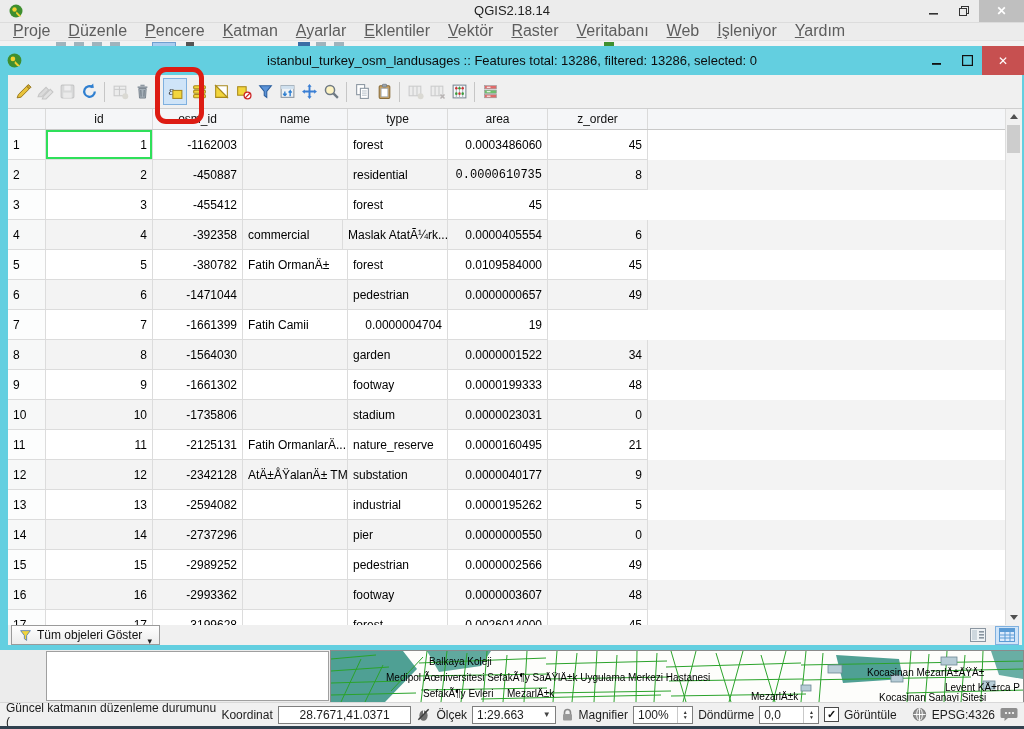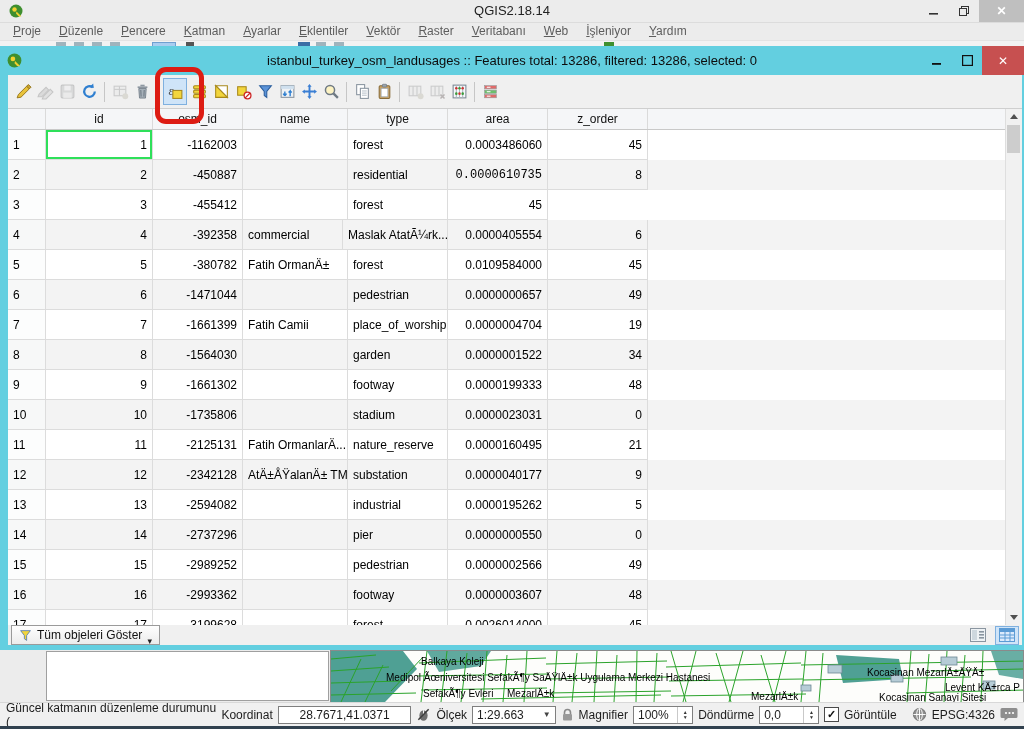--- a/index.html
+++ b/index.html
@@ -9,21 +9,21 @@
   
   .titlebar{position:absolute;left:0;top:0;width:1024px;height:22px;background:#ececec;border-bottom:1px solid #dcdcdc}
   .app-title{position:absolute;left:0;right:0;top:3px;text-align:center;font-size:13px;color:#222}
   .main-logo{position:absolute;left:8px;top:3px;width:16px;height:16px}
   .win-btns{position:absolute;right:0;top:0;height:22px;display:flex}
   .wb{width:30px;height:22px;display:flex;align-items:center;justify-content:center;color:#333}
   .wb svg{display:block}
   .wb.close{width:45px;background:#bfbfbf;color:#fff;font-weight:bold;font-size:12px}
 
   .menubar{position:absolute;left:0;top:22px;width:1024px;height:18px;display:flex;align-items:center;padding-left:4px}
-  .menu-item{display:inline-block;font-size:12px;color:#5d5d5d;padding:0 9px}
+  .menu-item{display:inline-block;font-size:16px;color:#5d5d5d;padding:0 9px}
   .menu-item::first-letter{text-decoration:underline}
 
   .clip-strip{position:absolute;left:0;top:40px;width:1024px;height:6px;background:#f2f2f2;border-top:1px solid #e3e3e3}
   .nub{position:absolute;top:1px;height:5px;background:#9fb4bd}
   .nub.blue{background:#a8cdf0;border:1px solid #6f9fd0;height:4px}
 
   
   .attr-window{position:absolute;left:0;top:46px;width:1024px;height:604px;background:#63cfe0}
   .attr-titlebar{position:relative;height:29px}
   .attr-title{position:absolute;left:0;right:0;top:7px;text-align:center;font-size:13px;color:#0d0d0d}
@@ -386,21 +386,20 @@
             <div class="t-cell" style="width: 105px;"></div>
             <div class="t-cell" style="width: 100px;">pedestrian</div>
             <div class="t-cell num" style="width: 100px;">0.0000000657</div>
             <div class="t-cell num" style="width: 100px;">49</div>
           </div>
           <div class="t-row">
             <div class="t-cell rownum" style="width: 38px;">7</div>
             <div class="t-cell num" style="width: 107px;">7</div>
             <div class="t-cell num" style="width: 90px;">-1661399</div>
             <div class="t-cell" style="width: 105px; text-align: right;">Fatih Camii</div>
-            <div class="t-cell" style="width: 100px;">place_of_worship</div>
             <div class="t-cell num" style="width: 100px; text-align: center;">0.0000004704</div>
             <div class="t-cell num" style="width: 100px;">19</div>
           </div>
           <div class="t-row alt">
             <div class="t-cell rownum" style="width: 38px;">8</div>
             <div class="t-cell num" style="width: 107px;">8</div>
             <div class="t-cell num" style="width: 90px;">-1564030</div>
             <div class="t-cell" style="width: 105px;"></div>
             <div class="t-cell" style="width: 100px;">garden</div>
             <div class="t-cell num" style="width: 100px;">0.0000001522</div>
@@ -558,21 +557,21 @@
       </g>
       <g fill="#b6ccd6" stroke="#6b8794" stroke-width="0.8">
         <rect x="497" y="14" width="14" height="8"></rect>
           <rect x="560" y="24" width="12" height="7"></rect>
         <rect x="610" y="6" width="16" height="8"></rect>
           <rect x="470" y="34" width="10" height="6"></rect>
         <rect x="652" y="30" width="12" height="8"></rect>
       </g>
     </svg>
     <div id="map-labels">
-        <div class="map-label" style="left: 90px; top: 5px;">Balkaya Koleji</div>
+        <div class="map-label" style="left: 98px; top: 5px;">Balkaya Koleji</div>
         <div class="map-label" style="left: 55px; top: 21px;">Medipol Ãœniversitesi SefakÃ¶y SaÄŸlÄ±k Uygulama Merkezi Hastanesi</div>
         <div class="map-label" style="left: 92px; top: 37px;">SefakÃ¶y Evleri</div>
         <div class="map-label" style="left: 176px; top: 37px;">MezarlÄ±k</div>
         <div class="map-label" style="left: 420px; top: 40px;">MezarlÄ±k</div>
         <div class="map-label" style="left: 536px; top: 16px;">Kocasinan MezarlÄ±ÄŸÄ±</div>
         <div class="map-label" style="left: 614px; top: 31px;">Levent KÄ±rca P</div>
         <div class="map-label" style="left: 548px; top: 41px;">Kocasinan Sanayi Sitesi</div>
       </div>
   </div>
 </div>

